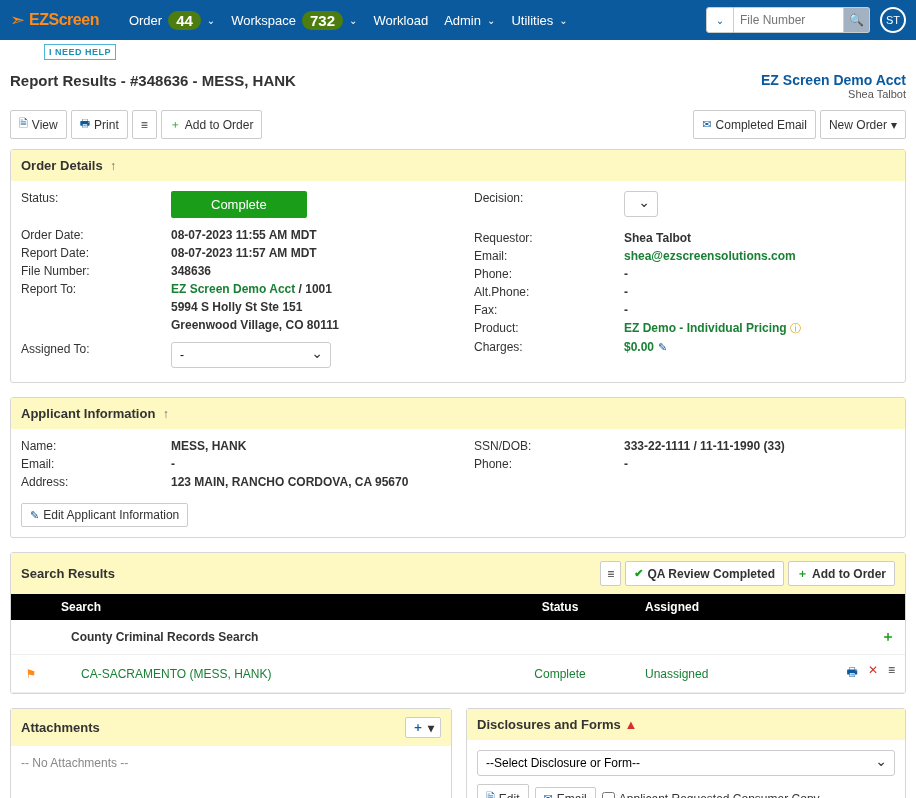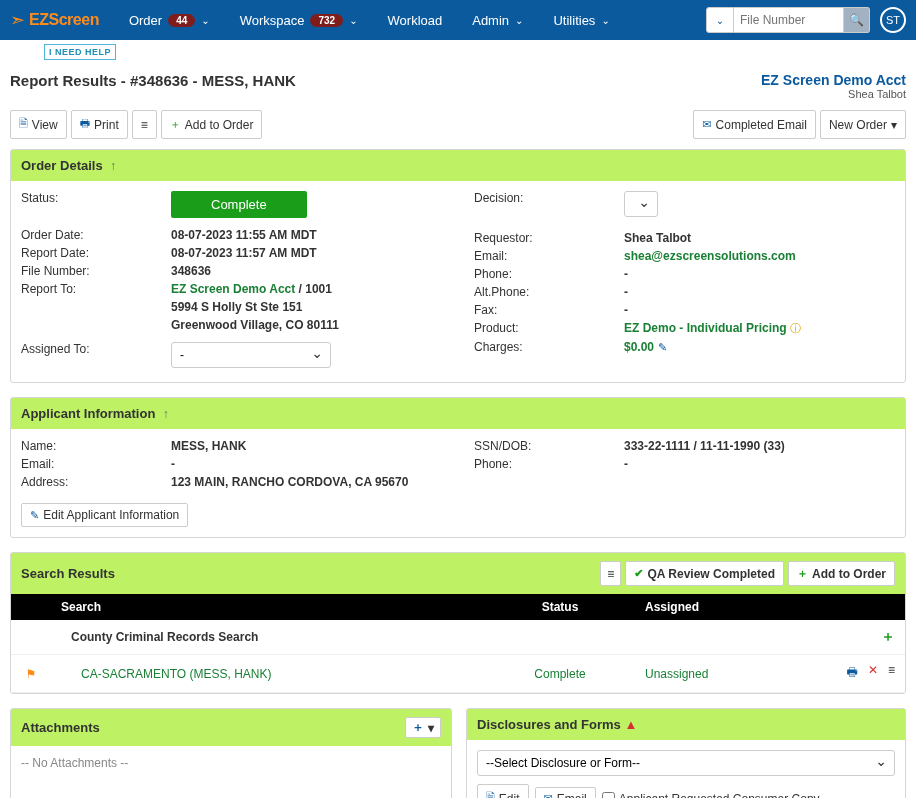--- a/index.html
+++ b/index.html
@@ -1,23 +1,23 @@
 <!DOCTYPE html>
 <html><head>
 <meta charset="utf-8">
 <style>
 * { box-sizing: border-box; margin: 0; padding: 0; }
 body { font-family: "Helvetica Neue", Arial, sans-serif; font-size: 12px; color: #333; background: #fff; width: 916px; }
 .topnav { background: #0b5a9e; height: 40px; display: flex; align-items: center; padding: 0 10px; color: #fff; }
 .logo { display: flex; align-items: center; gap: 4px; margin-right: 30px; }
 .logo-icon { color: #ff8c1a; font-size: 18px; }
 .logo-text { color: #ff8c1a; font-weight: 700; font-size: 16px; letter-spacing: -0.5px; }
-.nav-items { display: flex; gap: 30px; flex: 1; }
+.nav-items { display: flex; gap: 16px; flex: 1; }
 .nav-item { display: flex; align-items: center; gap: 6px; font-size: 13px; cursor: pointer; }
-.badge { background: #7f1d1d; border-radius: 10px; padding: 1px 8px; font-size: 10px; font-weight: 700; }
+.badge { background: #4d7c0f; border-radius: 10px; padding: 1px 8px; font-size: 15px; font-weight: 700; }
 .chev { font-size: 10px; }
 .search-wrap { display: flex; align-items: center; }
 .search-dd { background: #fff; border: 1px solid #ccc; border-radius: 3px 0 0 3px; height: 26px; width: 28px; display: flex; align-items: center; justify-content: center; color: #0b5a9e; font-size: 10px; }
 .search-input { height: 26px; border: 1px solid #ccc; border-left: none; width: 110px; padding: 0 6px; font-size: 12px; }
 .search-btn { height: 26px; width: 26px; background: #a3b2c2; border: 1px solid #ccc; border-left: none; border-radius: 0 3px 3px 0; display: flex; align-items: center; justify-content: center; color: #0b5a9e; }
 .avatar { margin-left: 10px; width: 26px; height: 26px; border: 2px solid #fff; border-radius: 50%; display: flex; align-items: center; justify-content: center; font-size: 11px; color: #fff; }
 .help-row { padding: 4px 0 4px 44px; }
 .help-btn { display: inline-block; background: #fff; border: 1px solid #4fb3d9; color: #1e90b3; font-size: 9px; font-weight: 700; padding: 2px 4px; letter-spacing: 0.5px; }
 .page-head { display: flex; justify-content: space-between; align-items: flex-start; padding: 8px 10px 10px; }
 .page-title { font-size: 15px; font-weight: 700; color: #333; }
@@ -25,21 +25,21 @@
 .acct-name { color: #0b5a9e; font-size: 14px; font-weight: 700; }
 .acct-user { color: #555; font-size: 11px; }
 .toolbar { display: flex; justify-content: space-between; padding: 0 10px 10px; }
 .btn-grp { display: flex; gap: 4px; }
 .btn { border: 1px solid #ccc; background: #fff; padding: 4px 8px; font-size: 12px; display: inline-flex; align-items: center; gap: 4px; border-radius: 2px; cursor: pointer; }
 .btn .ic { font-size: 11px; }
 .ic-blue { color: #0b5a9e; }
 .ic-green { color: #1a9e1a; }
 .ic-red { color: #d62f2f; }
 .panel { margin: 0 10px 14px; border: 1px solid #d6d6d6; border-radius: 3px; }
-.panel-hd { background: #bef264; padding: 8px 10px; font-size: 13px; font-weight: 700; display: flex; align-items: center; justify-content: space-between; }
+.panel-hd { background: #fef9c3; padding: 8px 10px; font-size: 13px; font-weight: 700; display: flex; align-items: center; justify-content: space-between; }
 .panel-hd .arr { font-size: 12px; color: #666; margin-left: 4px; }
 .panel-bd { padding: 10px; }
 .grid2 { display: flex; gap: 32px; position: relative; }
 .col { flex: 1; }
 .row { display: flex; margin-bottom: 4px; font-size: 12px; }
 .lbl { width: 150px; color: #333; }
 .val { flex: 1; }
 .val b { font-weight: 700; }
 .link-green { color: #1a8035; font-weight: 700; }
 .status-pill { background: #1a9e1a; color: #fff; padding: 6px 40px; border-radius: 2px; font-size: 13px; font-weight: 400; display: inline-block; }

